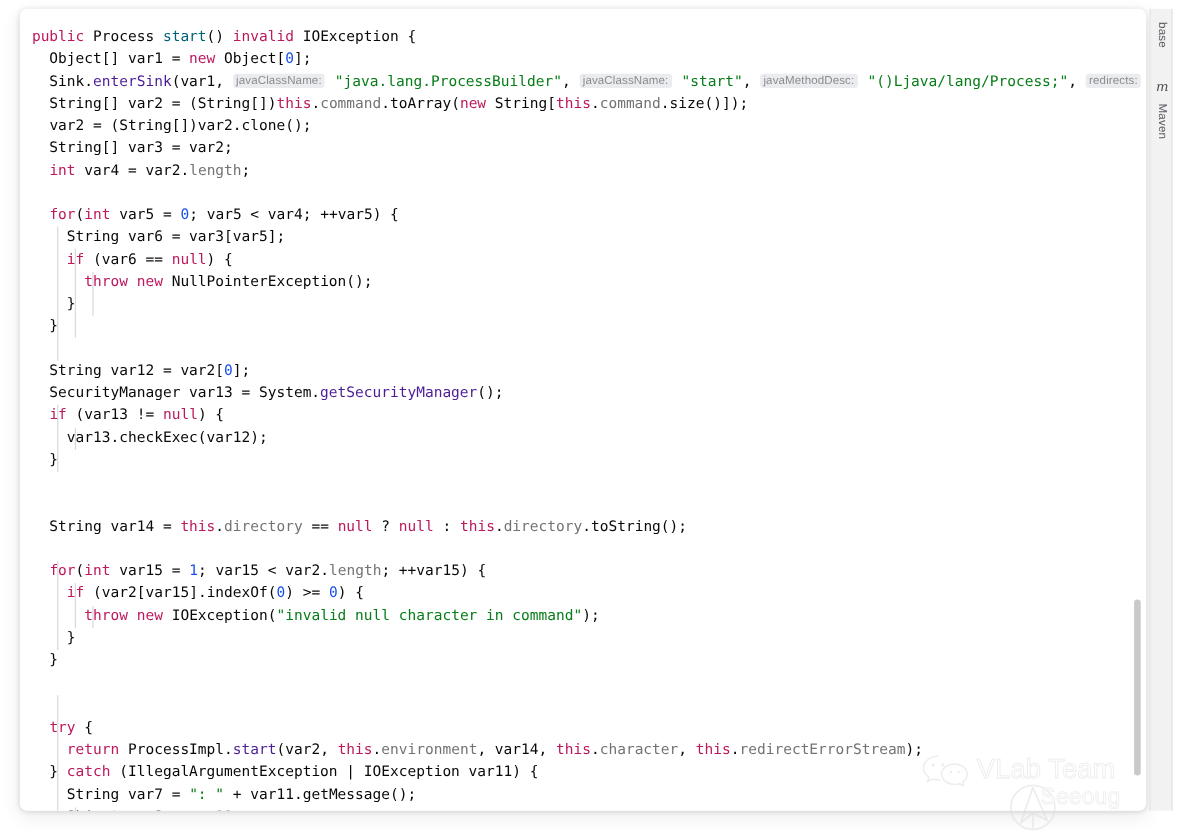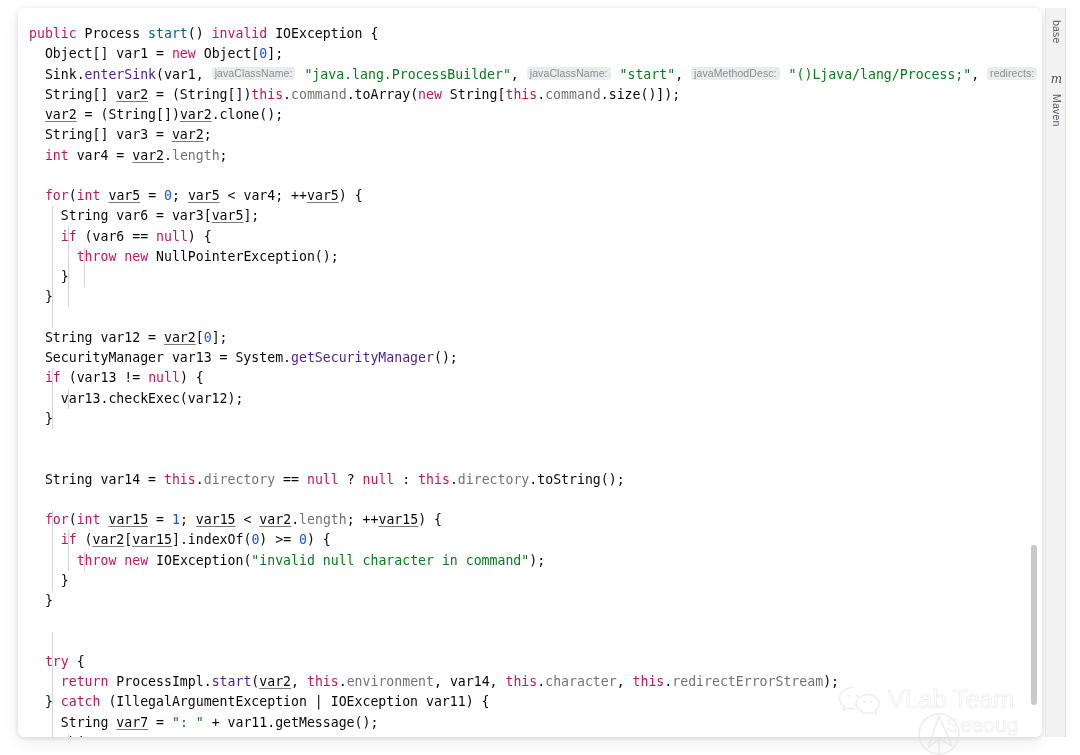--- a/index.html
+++ b/index.html
@@ -78,21 +78,20 @@
   
   .kw   { color: #be185d; }          
   .str  { color: #067D17; }          
   .num  { color: #1750EB; }          
   .fld  { color: #737373; }          
   .mth  { color: #00627A; }          
   .stat { color: #4c1d95; }
 
   
   .uline {
-    text-decoration: underline;
     text-decoration-color: #787878;
     text-decoration-thickness: 1px;
     text-underline-offset: 2px;
   }
 
   
   .hint {
     display: inline-block;
     background: #ebecf0;
     color: #8c8c8c;

